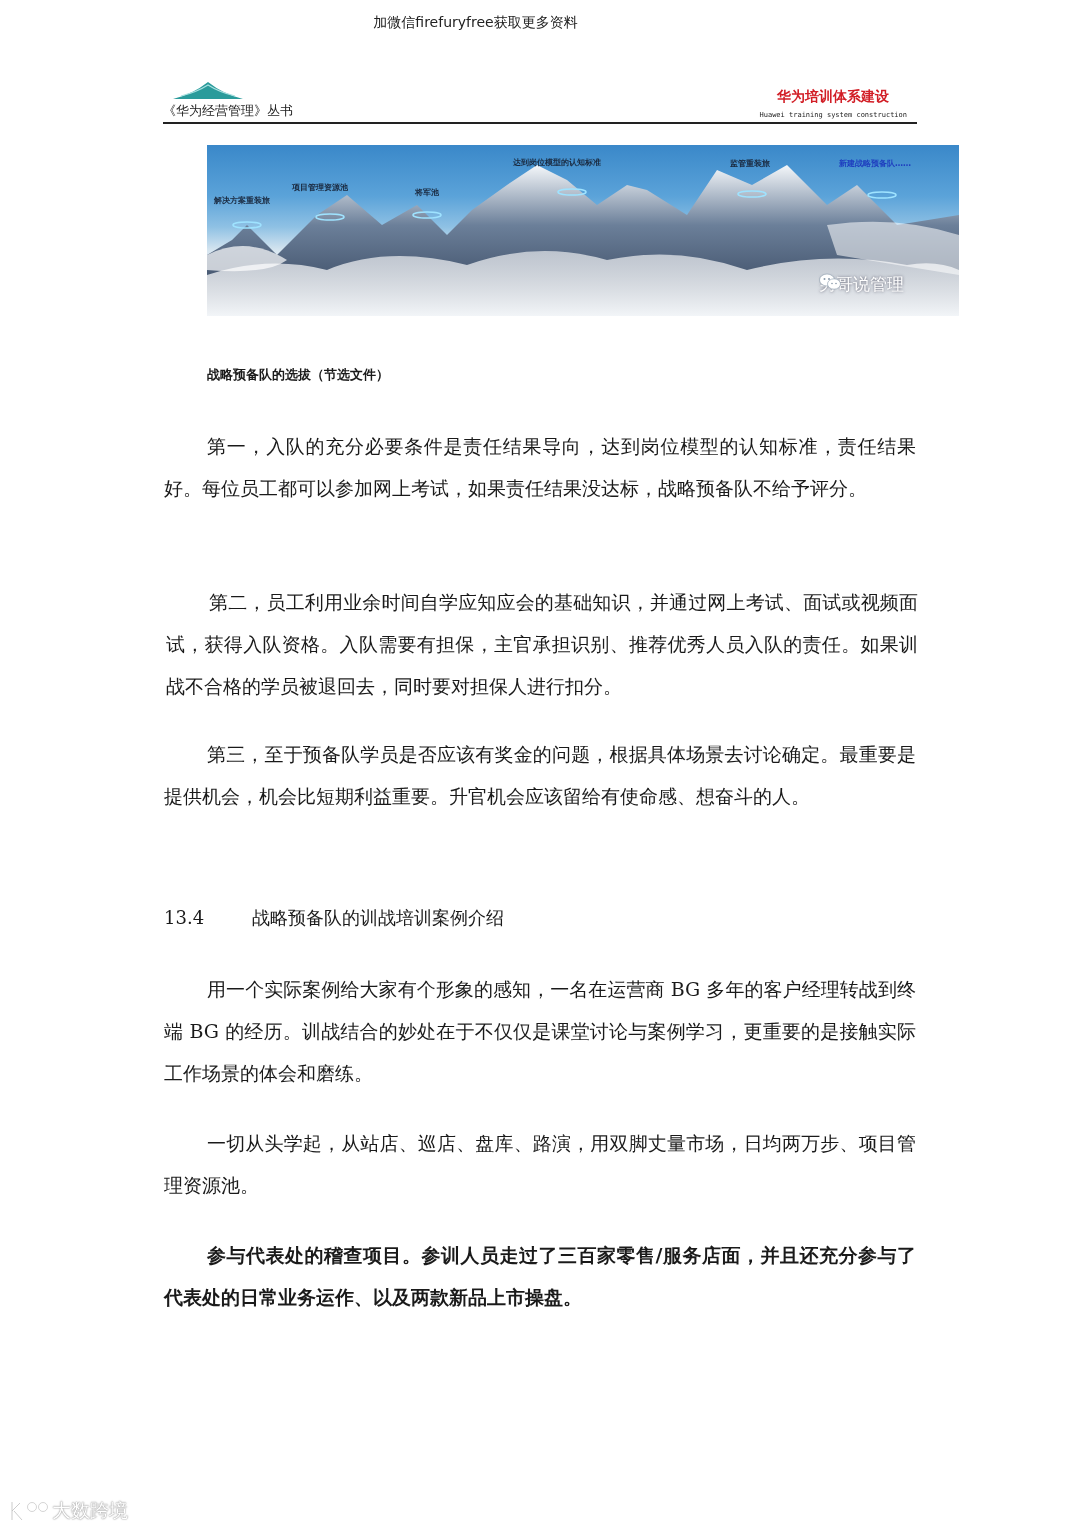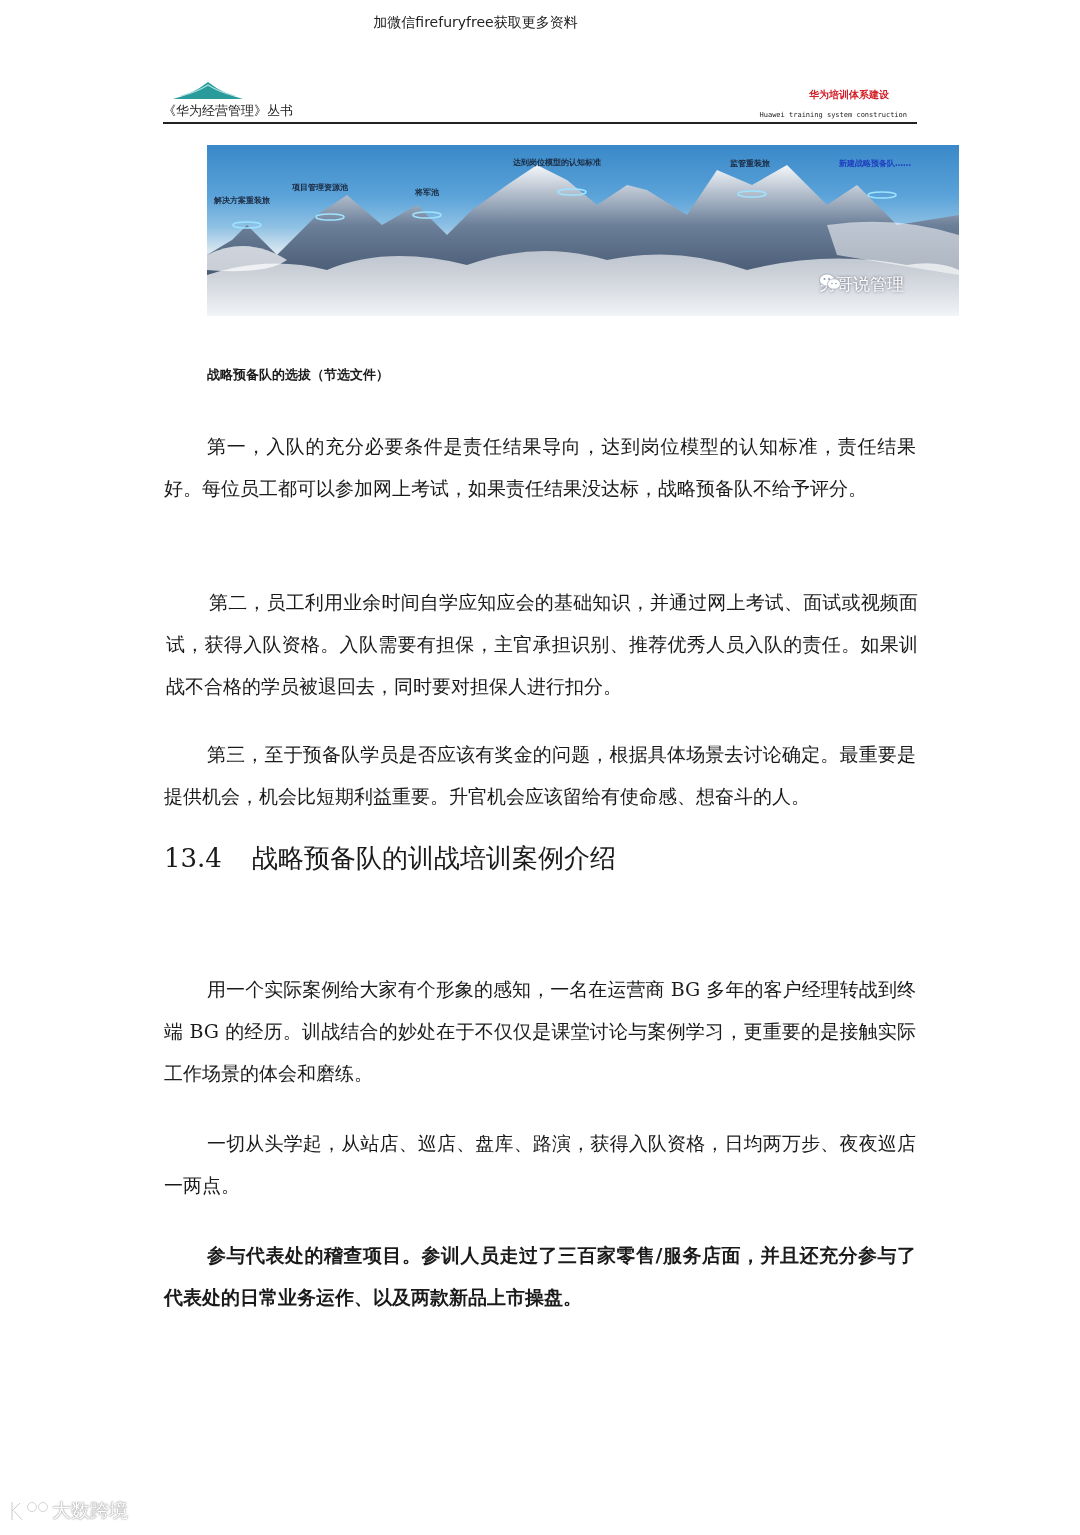--- a/index.html
+++ b/index.html
@@ -5,39 +5,39 @@
     html, body { margin:0; padding:0; background:#ffffff; }
     body { width:1080px; height:1535px; position:relative; overflow:hidden;
            font-family:"DejaVu Serif","Liberation Serif",serif; color:#1a1a1a; }
     .watermark-top { position:absolute; top:14px; left:0; width:951px; text-align:center;
            font-family:"DejaVu Sans","Liberation Sans",sans-serif; font-size:14px; color:#222; }
     .header { position:absolute; left:163px; top:78px; width:754px; height:46px; }
     .header-logo { position:absolute; left:10px; top:0; width:70px; height:22px; }
     .header-left-title { position:absolute; left:0; top:24px; font-family:"DejaVu Sans","Liberation Sans",sans-serif;
            font-size:13px; color:#222; }
     .header-right-title { position:absolute; right:28px; top:10px; font-family:Liberation Mono, monospace;
-           font-size:10px; font-weight:bold; color:#d21e26; }
+           font-size:14px; font-weight:bold; color:#d21e26; }
     .header-right-sub { position:absolute; right:10px; top:33px; font-family:"DejaVu Sans Mono","Liberation Mono",monospace;
            font-size:7px; color:#222; }
     .header-rule { position:absolute; left:0; bottom:0; width:754px; height:2px; background:#222; }
 
     .banner { position:absolute; left:207px; top:145px; width:752px; height:171px; overflow:hidden;
            background:linear-gradient(180deg,#3a88c9 0%,#5ba3d9 30%,#8fc1e4 48%,#d8e6f0 62%,#eef3f7 80%,#c7d3de 100%); }
     .banner svg { position:absolute; left:0; top:0; }
     .banner-label { position:absolute; font-family:"DejaVu Sans","Liberation Sans",sans-serif; font-size:8px;
            font-weight:bold; color:#1a2a40; white-space:nowrap; }
     .banner-caption { position:absolute; left:30px; top:128px; font-family:"DejaVu Sans","Liberation Sans",sans-serif;
            font-size:19px; color:#3b3b3b; text-shadow:0 0 3px #ffffff,0 0 6px #ffffff; white-space:nowrap; }
     .banner-brand { position:absolute; left:612px; top:128px; font-family:"DejaVu Sans","Liberation Sans",sans-serif;
            font-size:17px; color:#ffffff; text-shadow:0 0 3px #556; white-space:nowrap; display:flex; align-items:center; gap:4px; }
     .wechat-icon { width:22px; height:18px; position:relative; display:inline-block; }
     .subheading { position:absolute; left:207px; top:366px; font-size:13px; font-weight:bold; }
     .para { position:absolute; left:164px; width:752px; font-size:19px; line-height:42px; text-indent:43px;
             text-align:justify; }
-    .section-heading { position:absolute; left:164px; top:841px; font-size:26px; }
+    .section-heading { position:absolute; left:164px; top:906px; font-size:18px; }
     .section-heading .num { display:inline-block; width:88px; }
     .footer-watermark { position:absolute; left:8px; top:1498px; font-family:"DejaVu Sans","Liberation Sans",sans-serif;
            font-size:19px; color:#ffffff; text-shadow:0 0 2px #999,0 0 1px #888; display:flex; align-items:center; gap:0; }
   </style>
 </head>
 <body>
 
 <div class="watermark-top">加微信firefuryfree获取更多资料</div>
 
 <div class="header">
@@ -98,21 +98,21 @@
 
 <p class="para" style="top:425px;margin:0;">第一，入队的充分必要条件是责任结果导向，达到岗位模型的认知标准，责任结果好。每位员工都可以参加网上考试，如果责任结果没达标，战略预备队不给予评分。</p>
 <p class="para" style="top:579px;margin:2px;">第二，员工利用业余时间自学应知应会的基础知识，并通过网上考试、面试或视频面试，获得入队资格。入队需要有担保，主官承担识别、推荐优秀人员入队的责任。如果训战不合格的学员被退回去，同时要对担保人进行扣分。</p>
 <p class="para" style="top:733px;margin:0;">第三，至于预备队学员是否应该有奖金的问题，根据具体场景去讨论确定。最重要是提供机会，机会比短期利益重要。升官机会应该留给有使命感、想奋斗的人。</p>
 
 <div class="section-heading">
   <span class="num">13.4</span><span>战略预备队的训战培训案例介绍</span>
 </div>
 
 <p class="para" style="top:968px;margin:0;">用一个实际案例给大家有个形象的感知，一名在运营商 BG 多年的客户经理转战到终端 BG 的经历。训战结合的妙处在于不仅仅是课堂讨论与案例学习，更重要的是接触实际工作场景的体会和磨练。</p>
-<p class="para" style="top:1122px;margin:0;">一切从头学起，从站店、巡店、盘库、路演，获得入队资格，日均两万步、夜夜巡店一两点。</p>
+<p class="para" style="top:1122px;margin:0;">一切从头学起，从站店、巡店、盘库、路演，用双脚丈量市场，日均两万步、项目管理资源池。</p>
 <p class="para" style="top:1234px;margin:0;font-weight:bold;">参与代表处的稽查项目。参训人员走过了三百家零售/服务店面，并且还充分参与了代表处的日常业务运作、以及两款新品上市操盘。</p>
 
 <div class="footer-watermark">
   <svg width="44" height="24" viewBox="0 0 44 24">
     <path d="M4 3 L4 21 M4 12 L12 4 M6 12 L14 21" stroke="#ffffff" stroke-width="2.6" fill="none" stroke-linecap="round"></path>
     <path d="M4 3 L4 21 M4 12 L12 4 M6 12 L14 21" stroke="#aaaaaa" stroke-width="0.6" fill="none"></path>
     <circle cx="24" cy="8" r="4.5" fill="none" stroke="#ffffff" stroke-width="2"></circle>
     <circle cx="35" cy="8" r="4.5" fill="none" stroke="#ffffff" stroke-width="2"></circle>
     <circle cx="24" cy="8" r="4.5" fill="none" stroke="#aaaaaa" stroke-width="0.5"></circle>
     <circle cx="35" cy="8" r="4.5" fill="none" stroke="#aaaaaa" stroke-width="0.5"></circle>

